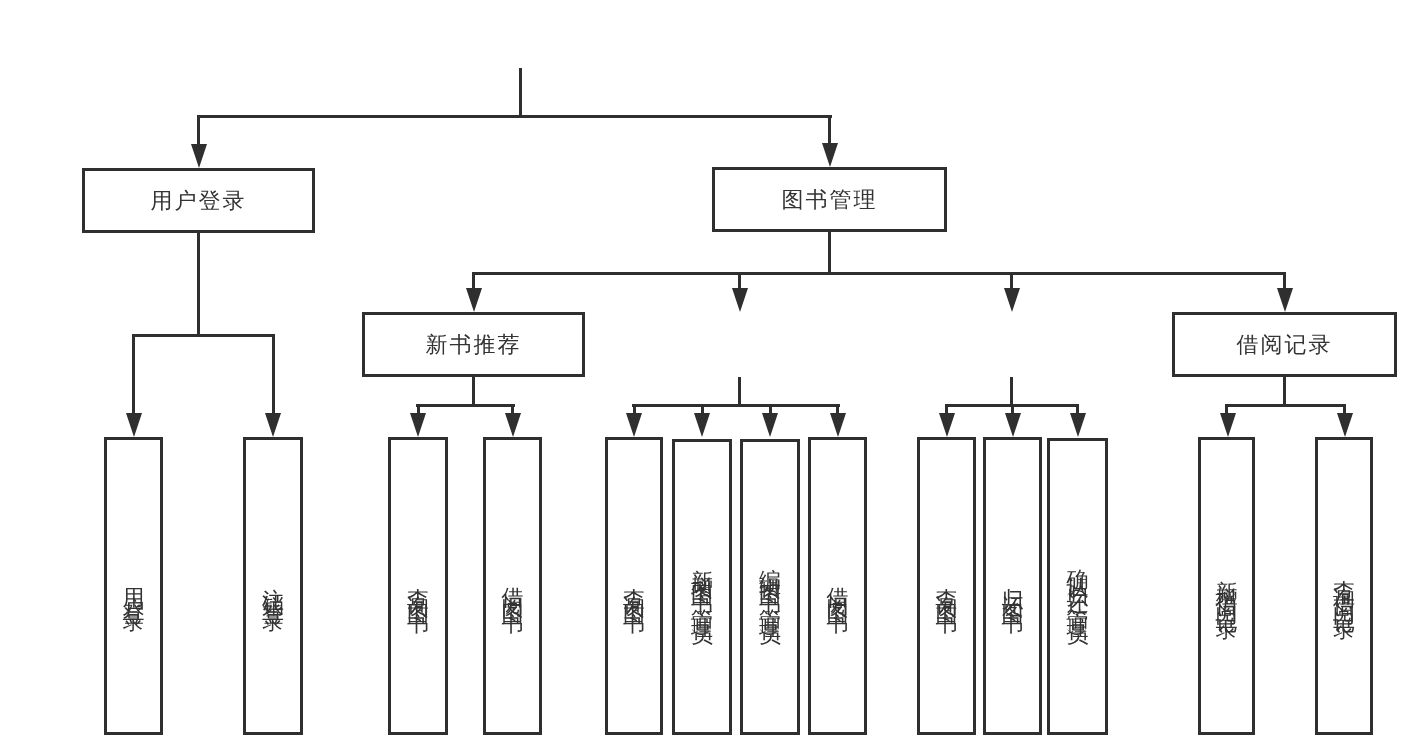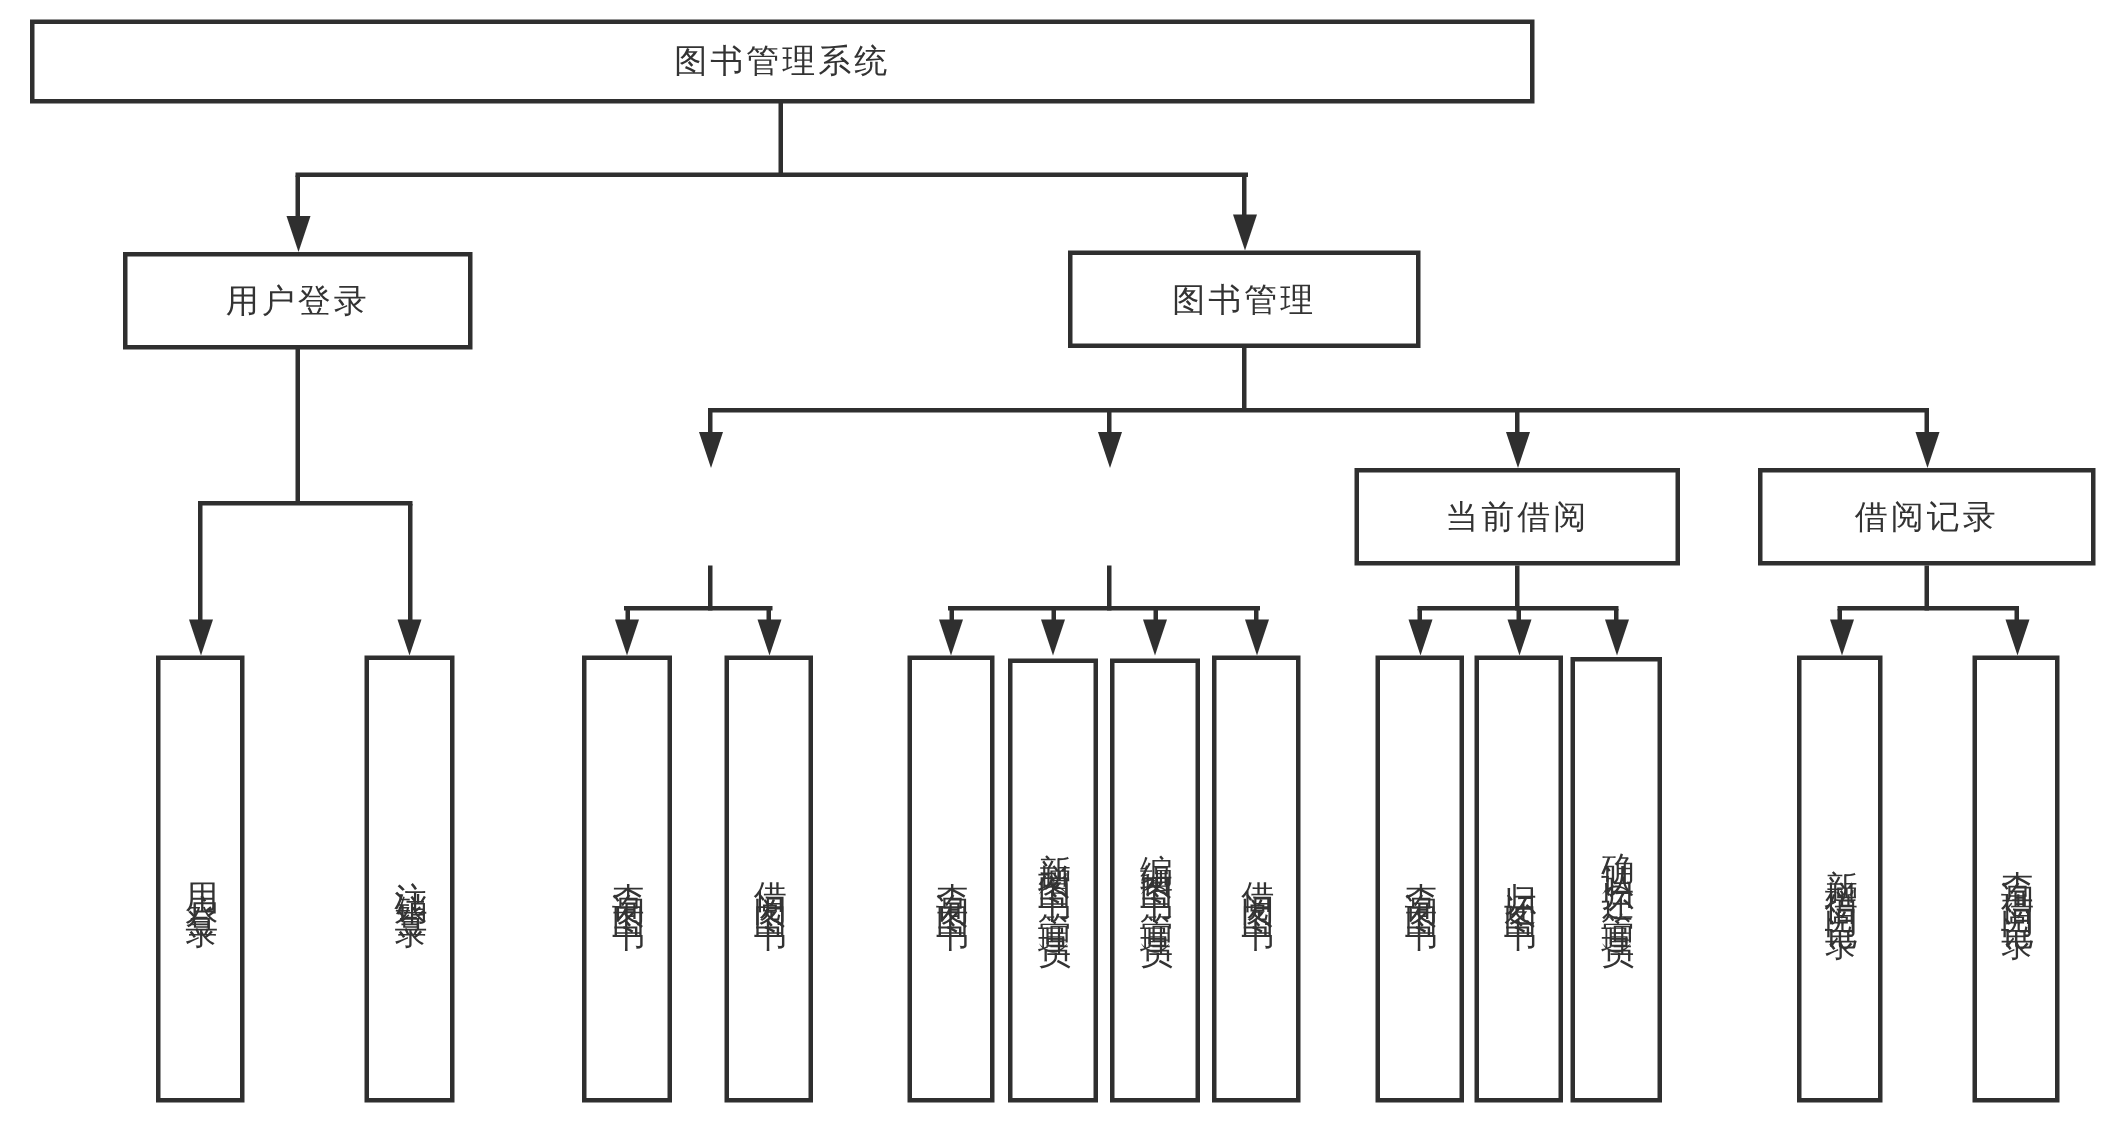--- a/index.html
+++ b/index.html
@@ -29,23 +29,20 @@
     color:#9a9a9a;letter-spacing:1px;white-space:nowrap;
     text-shadow:-1px -1px 0 #fff,1px -1px 0 #fff,-1px 1px 0 #fff,1px 1px 0 #fff;
     z-index:5;
   }
 </style>
 </head>
 <body>
 
 <div class="canvas">
 
-  <div class="node" style="left:20px;top:13px;width:1003px;height:56px;">
-    <span class="hlabel">图书管理系统</span>
-  </div>
 
   <div class="line" style="left:519px;top:68px;width:3px;height:50px;"></div>
   <div class="line" style="left:197px;top:115px;width:635px;height:3px;"></div>
   <div class="line" style="left:197px;top:117px;width:3px;height:30px;"></div>
   <div class="line" style="left:828px;top:117px;width:3px;height:29px;"></div>
   <div class="arrow" style="left:190.5px;top:144px;"></div>
   <div class="arrow" style="left:821.5px;top:143px;"></div>
 
   <div class="node" style="left:82px;top:168px;width:233px;height:65px;">
     <span class="hlabel">用户登录</span>
@@ -65,22 +62,22 @@
   <div class="line" style="left:472px;top:272px;width:814px;height:3px;"></div>
   <div class="line" style="left:472px;top:274px;width:3px;height:16px;"></div>
   <div class="line" style="left:738px;top:274px;width:3px;height:16px;"></div>
   <div class="line" style="left:1010px;top:274px;width:3px;height:16px;"></div>
   <div class="line" style="left:1283px;top:274px;width:3px;height:16px;"></div>
   <div class="arrow" style="left:465.5px;top:288px;"></div>
   <div class="arrow" style="left:731.5px;top:288px;"></div>
   <div class="arrow" style="left:1003.5px;top:288px;"></div>
   <div class="arrow" style="left:1276.5px;top:288px;"></div>
 
-  <div class="node" style="left:903px;top:312px;width:217px;height:65px;">
-    <span class="hlabel">当前借阅</span>
+  <div class="node" style="left:362px;top:312px;width:223px;height:65px;">
+    <span class="hlabel">新书推荐</span>
   </div>
   <div class="node" style="left:1172px;top:312px;width:225px;height:65px;">
     <span class="hlabel">借阅记录</span>
   </div>
 
   <div class="line" style="left:472px;top:377px;width:3px;height:30px;"></div>
   <div class="line" style="left:416px;top:404px;width:99px;height:3px;"></div>
   <div class="line" style="left:416.5px;top:406px;width:3px;height:10px;"></div>
   <div class="line" style="left:511px;top:406px;width:3px;height:10px;"></div>
   <div class="arrow" style="left:410px;top:413px;"></div>

